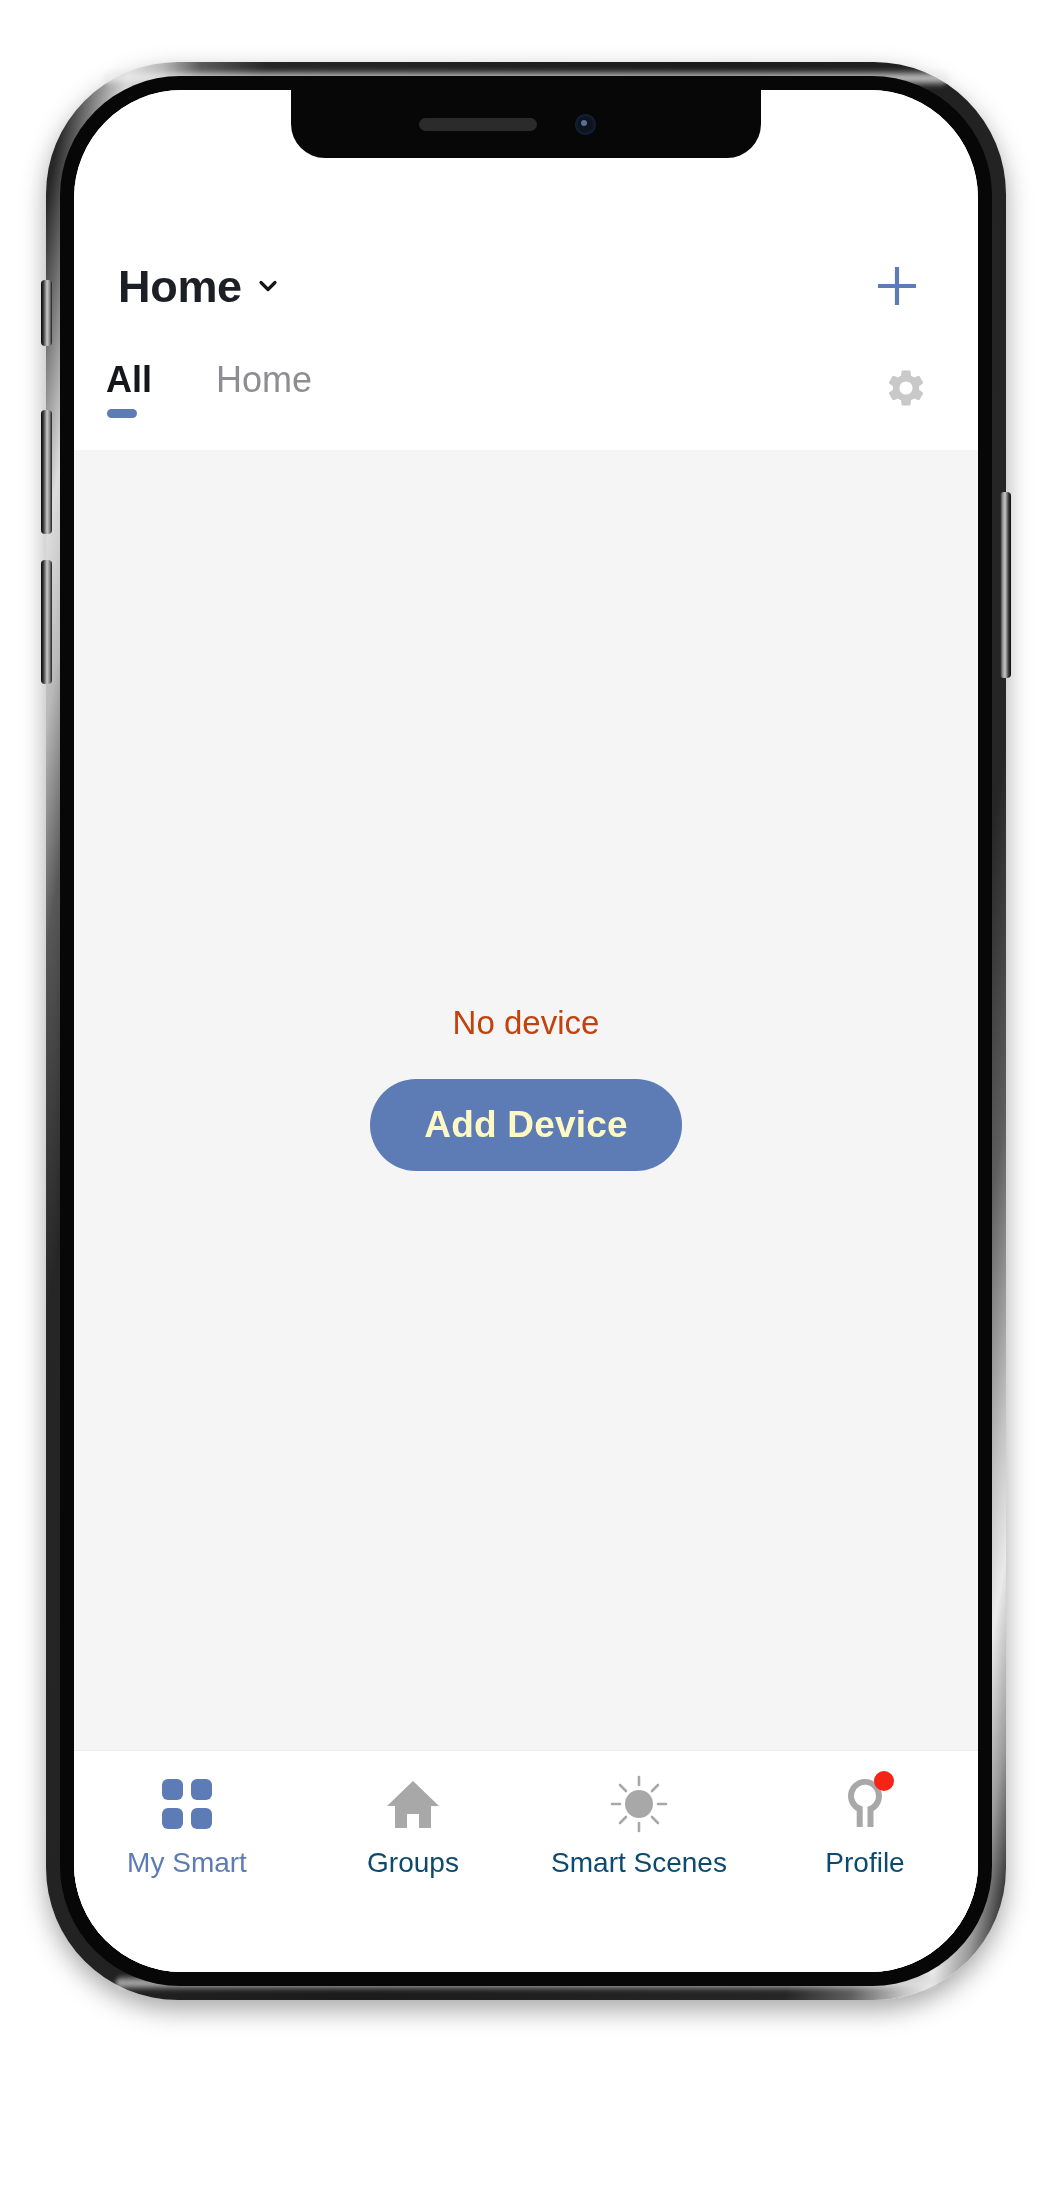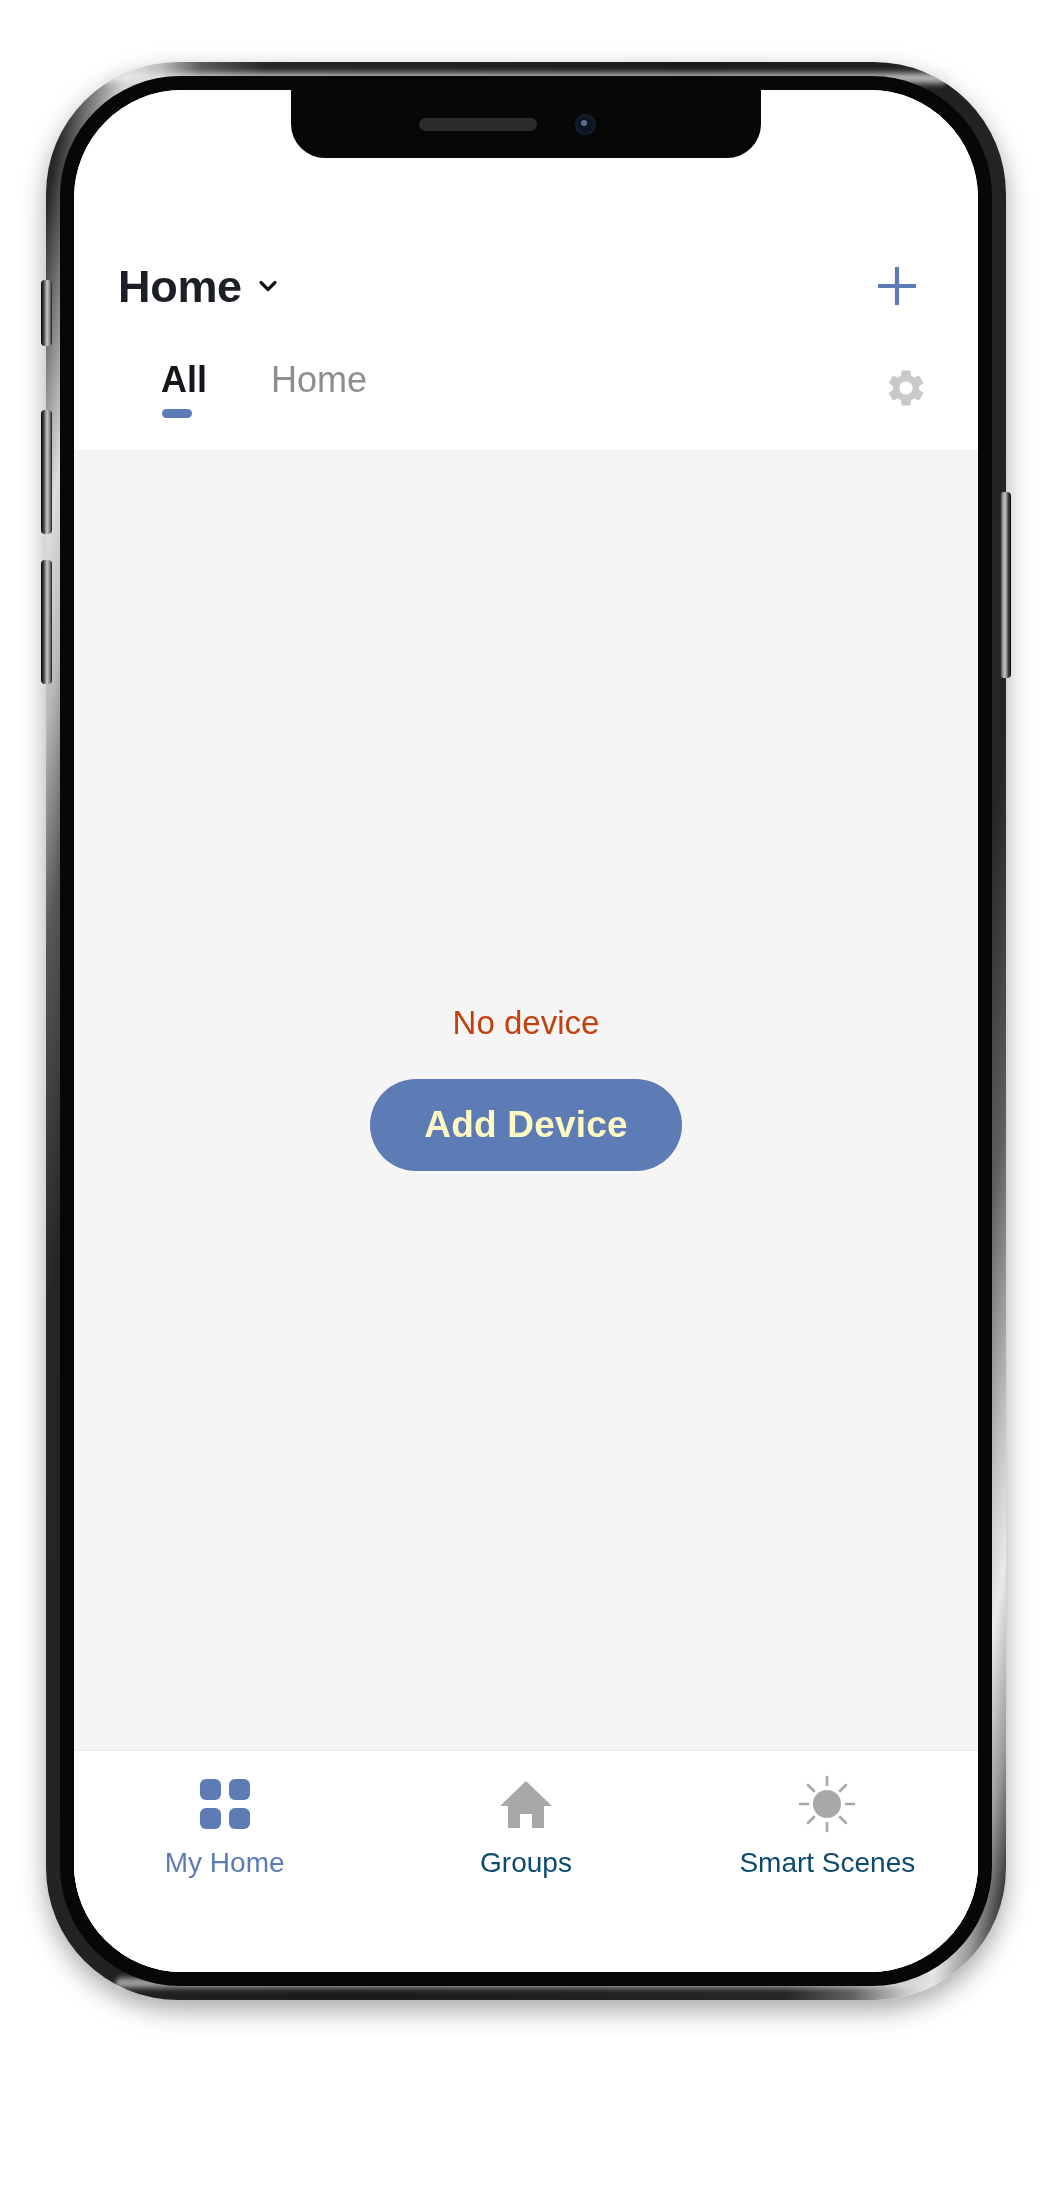--- a/index.html
+++ b/index.html
@@ -173,24 +173,23 @@
     display: flex; align-items: center; justify-content: center;
     cursor: pointer;
   }
 
   
   .tabrow {
     flex: none;
     height: 108px;
     display: flex;
     align-items: flex-start;
-    padding: 12px 48px 0 44px;
-    background: #ffffff;
-    position: relative;
-    margin-left: 43px;
+    padding: 12px 48px 0 32px;
+    background: #ffffff;
+    position: relative;
   }
   .tab {
     position: relative;
     margin-right: 64px;
     padding-top: 6px;
     cursor: pointer;
   }
   .tab-label {
     font-size: 36px;
     color: #8d8d92;
@@ -377,21 +376,21 @@
 
           <div class="navitem active">
             <div class="nav-ico">
               <div class="grid-ico">
                 <i></i>
                   <i></i>
                   <i></i>
                   <i></i>
               </div>
             </div>
-            <div class="nav-label">My Home</div>
+            <div class="nav-label">My Smart</div>
           </div>
 
           <div class="navitem">
             <div class="nav-ico">
               <svg width="58" height="56" viewBox="0 0 58 56">
                 <path fill="#a8a8a8" d="M29 5 L55 30 H47 V52 H35 V38 H23 V52 H11 V30 H3 Z"></path>
               </svg>
             </div>
             <div class="nav-label">Groups</div>
           </div>
@@ -408,19 +407,28 @@
                   <path d="M11 11 L17 17"></path>
                     <path d="M43 43 L49 49"></path>
                   <path d="M49 11 L43 17"></path>
                     <path d="M17 43 L11 49"></path>
                 </g>
               </svg>
             </div>
             <div class="nav-label">Smart Scenes</div>
           </div>
 
+          <div class="navitem">
+            <div class="nav-ico">
+              <svg width="58" height="58" viewBox="0 0 58 58">
+                <path fill="#a8a8a8" d="M29 4c-9.4 0-17 7.6-17 17 0 6.4 3.5 12 8.7 14.9V52h6V31.8l-2.1-1A11 11 0 1 1 40 21c0 4.4-2.6 8.2-6.4 9.9l-2.1.9V52h6V35.9C42.6 33 46 27.4 46 21c0-9.4-7.6-17-17-17z"></path>
+              </svg>
+              <div class="badge-dot"></div>
+            </div>
+            <div class="nav-label">Profile</div>
+          </div>
 
         </div>
 
       </div>
     </div>
   </div>
 </div>
 
 </body></html>

